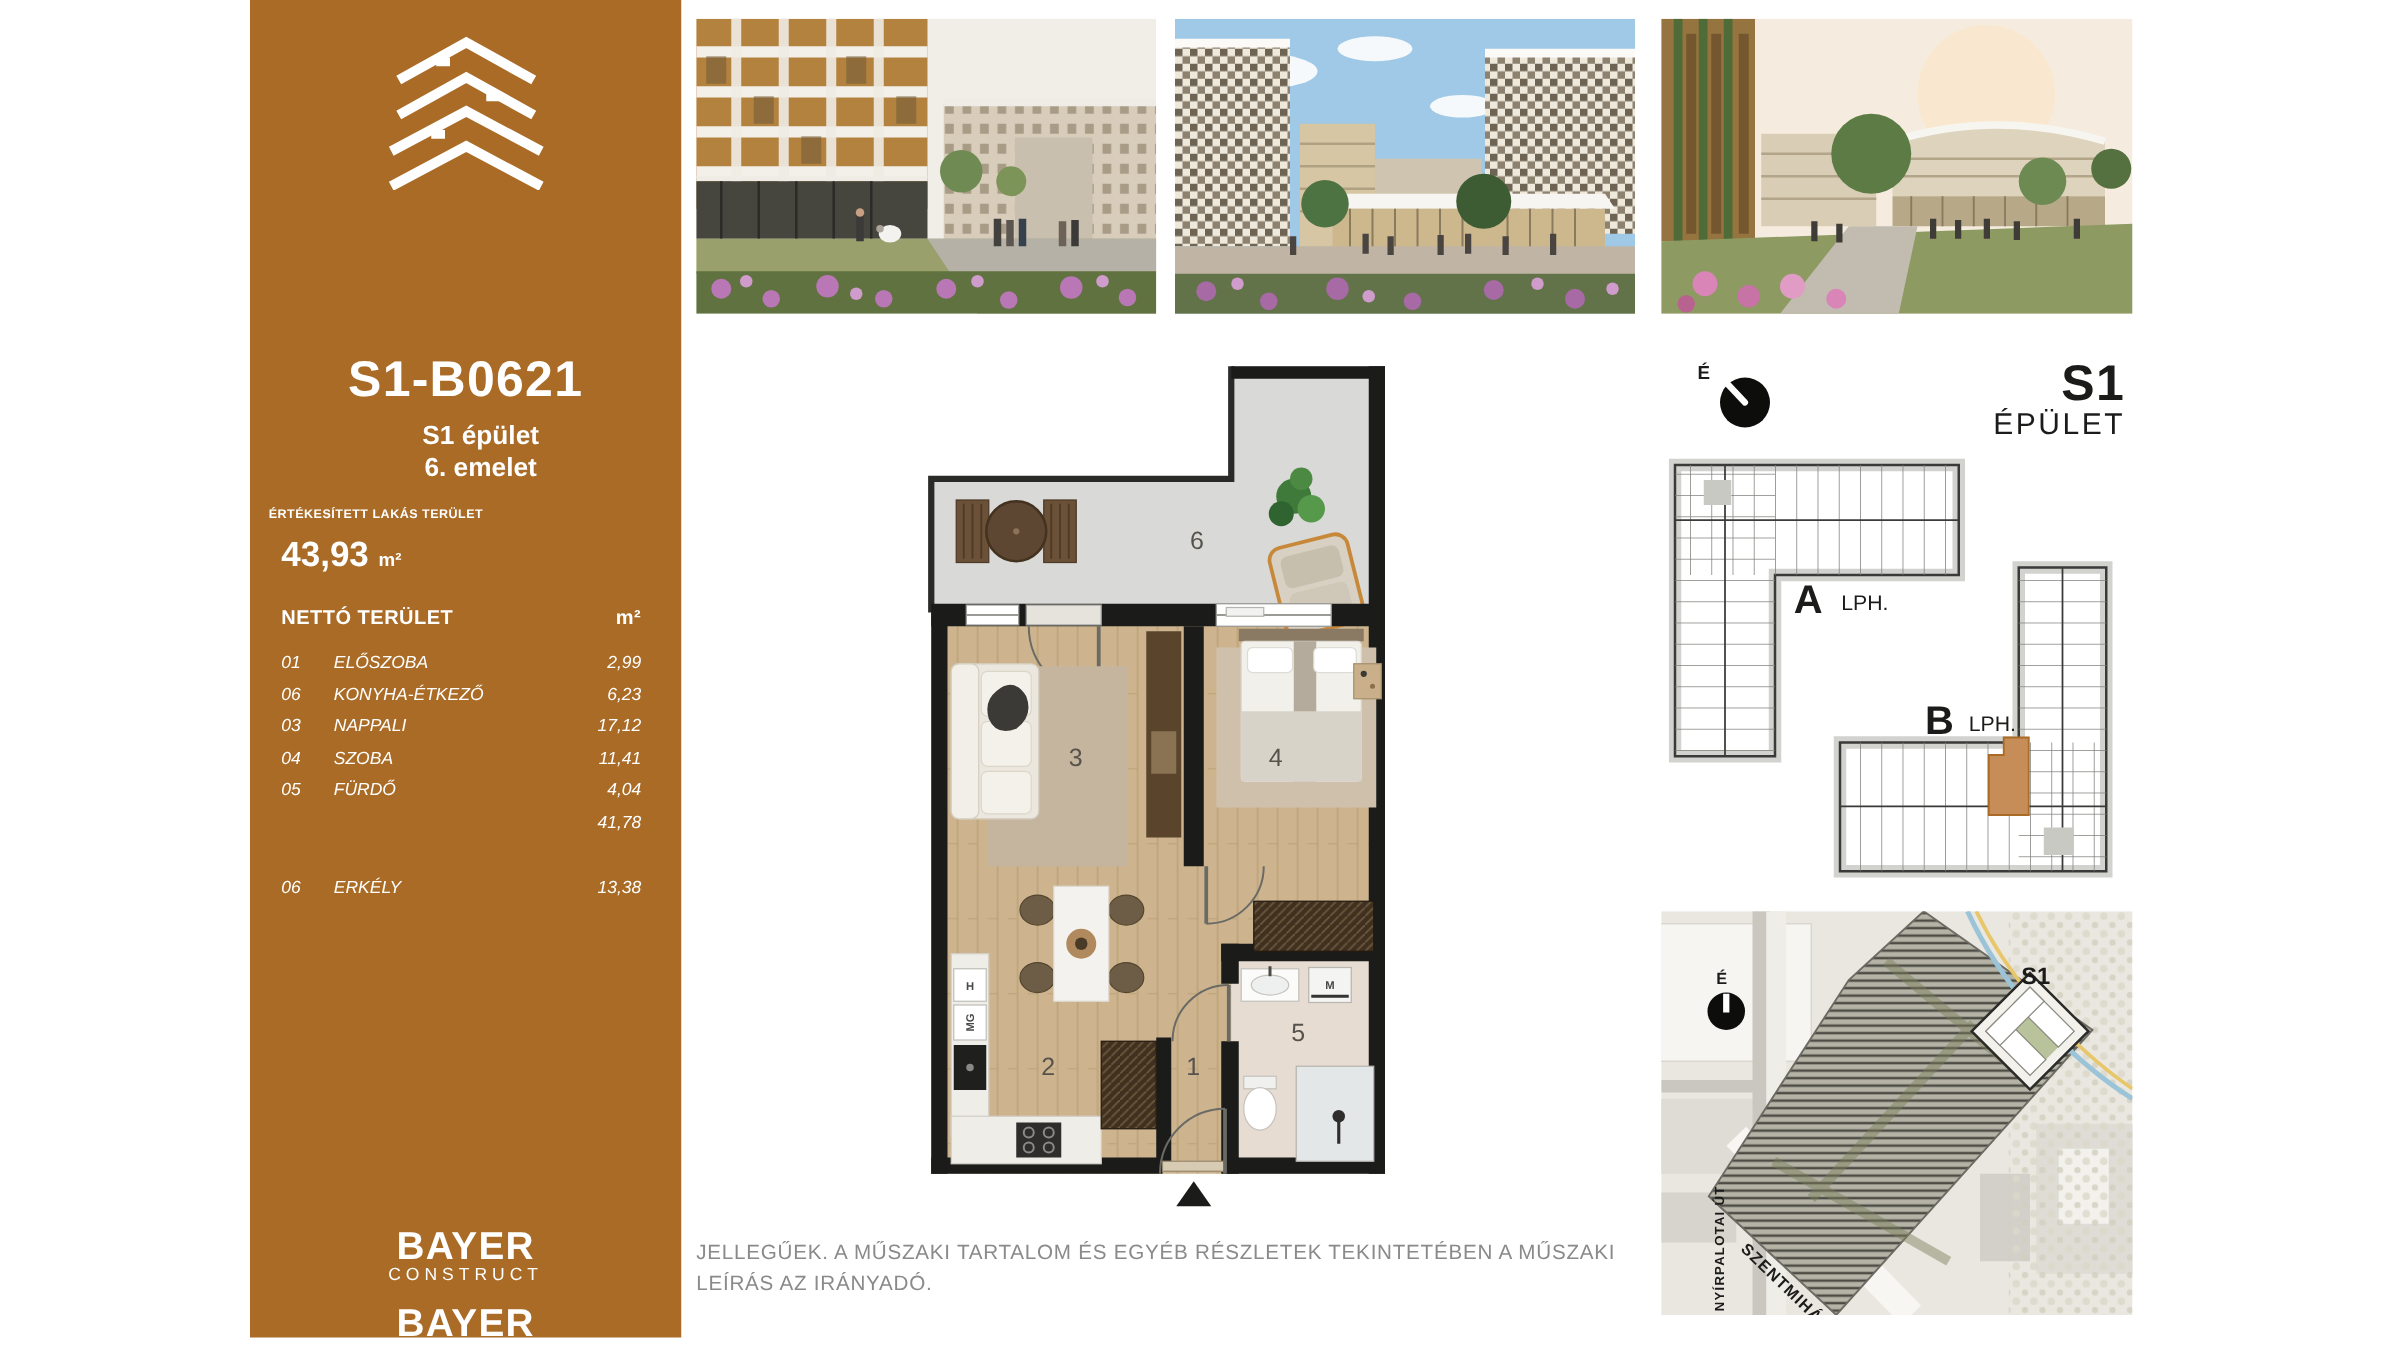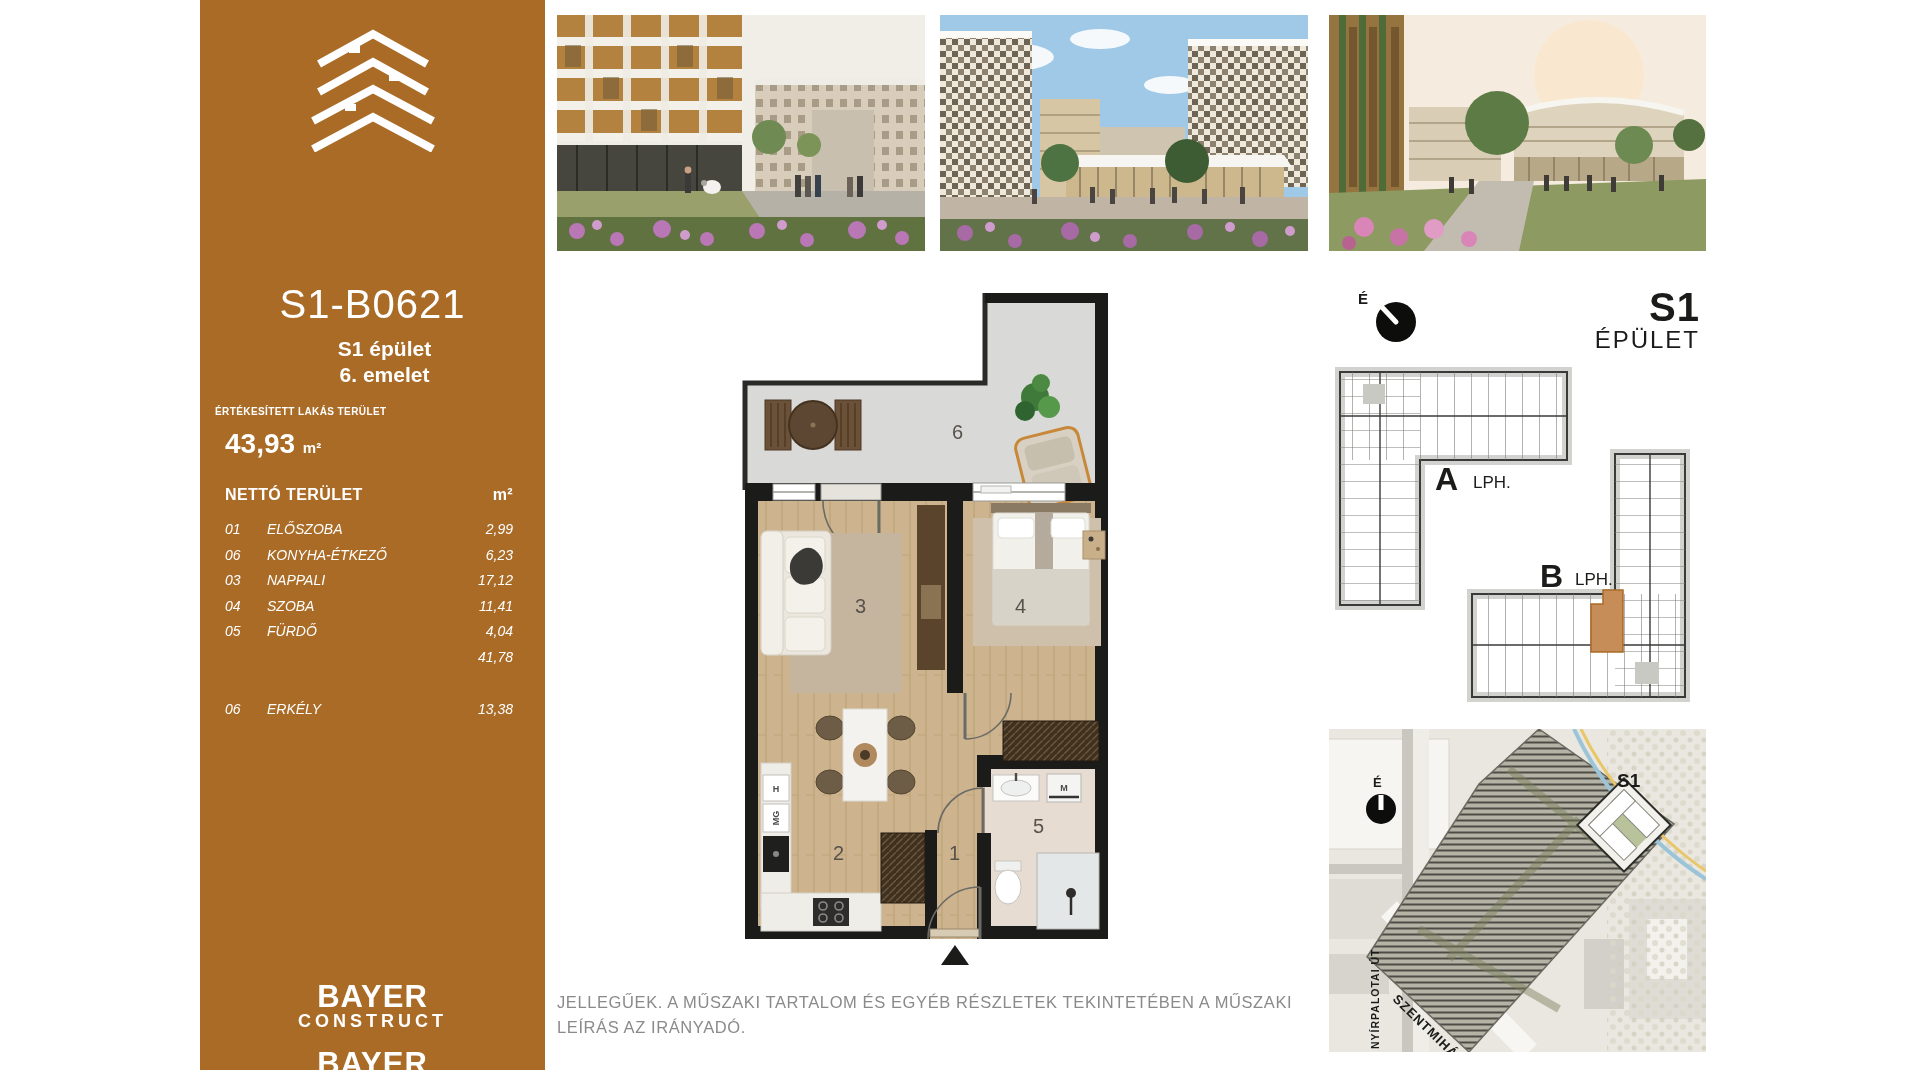--- a/index.html
+++ b/index.html
@@ -5,38 +5,38 @@
   html,body{margin:0;padding:0;background:#ffffff;}
   .page{position:relative;width:1920px;height:1080px;background:#fff;overflow:hidden;
         font-family:"Liberation Sans",sans-serif;}
   .abs{position:absolute;}
 
   
   .sidebar{left:200px;top:0;width:345px;height:1070px;background:#a96b26;color:#fff;}
   .logo{left:105px;top:22px;width:135px;height:130px;}
   .brand{left:0;top:160px;width:345px;text-align:center;font-size:37px;font-weight:700;
          letter-spacing:7px;line-height:40px;}
-  .unitid{left:0;top:282px;width:345px;text-align:center;font-size:40px;font-weight:400;letter-spacing:1px;}
+  .unitid{left:0;top:282px;width:345px;text-align:center;font-size:40px;font-weight:700;letter-spacing:1px;}
   .bfloor{left:0;top:336px;width:345px;text-align:center;font-size:21px;font-weight:700;line-height:26px;padding-left:12px;}
   .soldlbl{left:15px;top:406px;width:300px;font-size:10px;font-weight:700;letter-spacing:.4px;}
   .soldval{left:25px;top:428px;font-size:28px;font-weight:700;}
   .soldval .u{font-size:15px;font-weight:700;}
   .nethdr{left:25px;top:486px;width:288px;display:flex;justify-content:space-between;
           font-size:16px;font-weight:700;letter-spacing:.4px;}
   .rtable{left:25px;top:521px;width:288px;font-size:14px;font-weight:500;font-style:italic;}
   .rrow{display:flex;height:25.6px;align-items:flex-start;}
   .rrow .no{width:42px;}
   .rrow .nm{flex:1;}
   .rrow .ar{text-align:right;}
   .rrow.sum{justify-content:flex-end;}
   .rrow.gap{height:26px;}
   .bayer{left:0;top:983px;width:345px;display:flex;gap:18px;flex-direction:column;}
   .blogo{text-align:center;color:#fff;}
   .blogo .b1{font-size:31px;font-weight:700;letter-spacing:1px;line-height:28px;}
-  .blogo .b2{font-size:18px;font-weight:700;letter-spacing:4px;}
+  .blogo .b2{font-size:14px;font-weight:400;letter-spacing:4px;}
 
   
   .photo{top:15px;height:236px;overflow:hidden;}
 
   
   .fplan{left:735px;top:285px;width:375px;height:690px;}
   .rm{font-size:20px;fill:#57524b;font-weight:500;}
   .tinylbl{font-size:9px;fill:#4a4a48;font-weight:700;}
 
   

